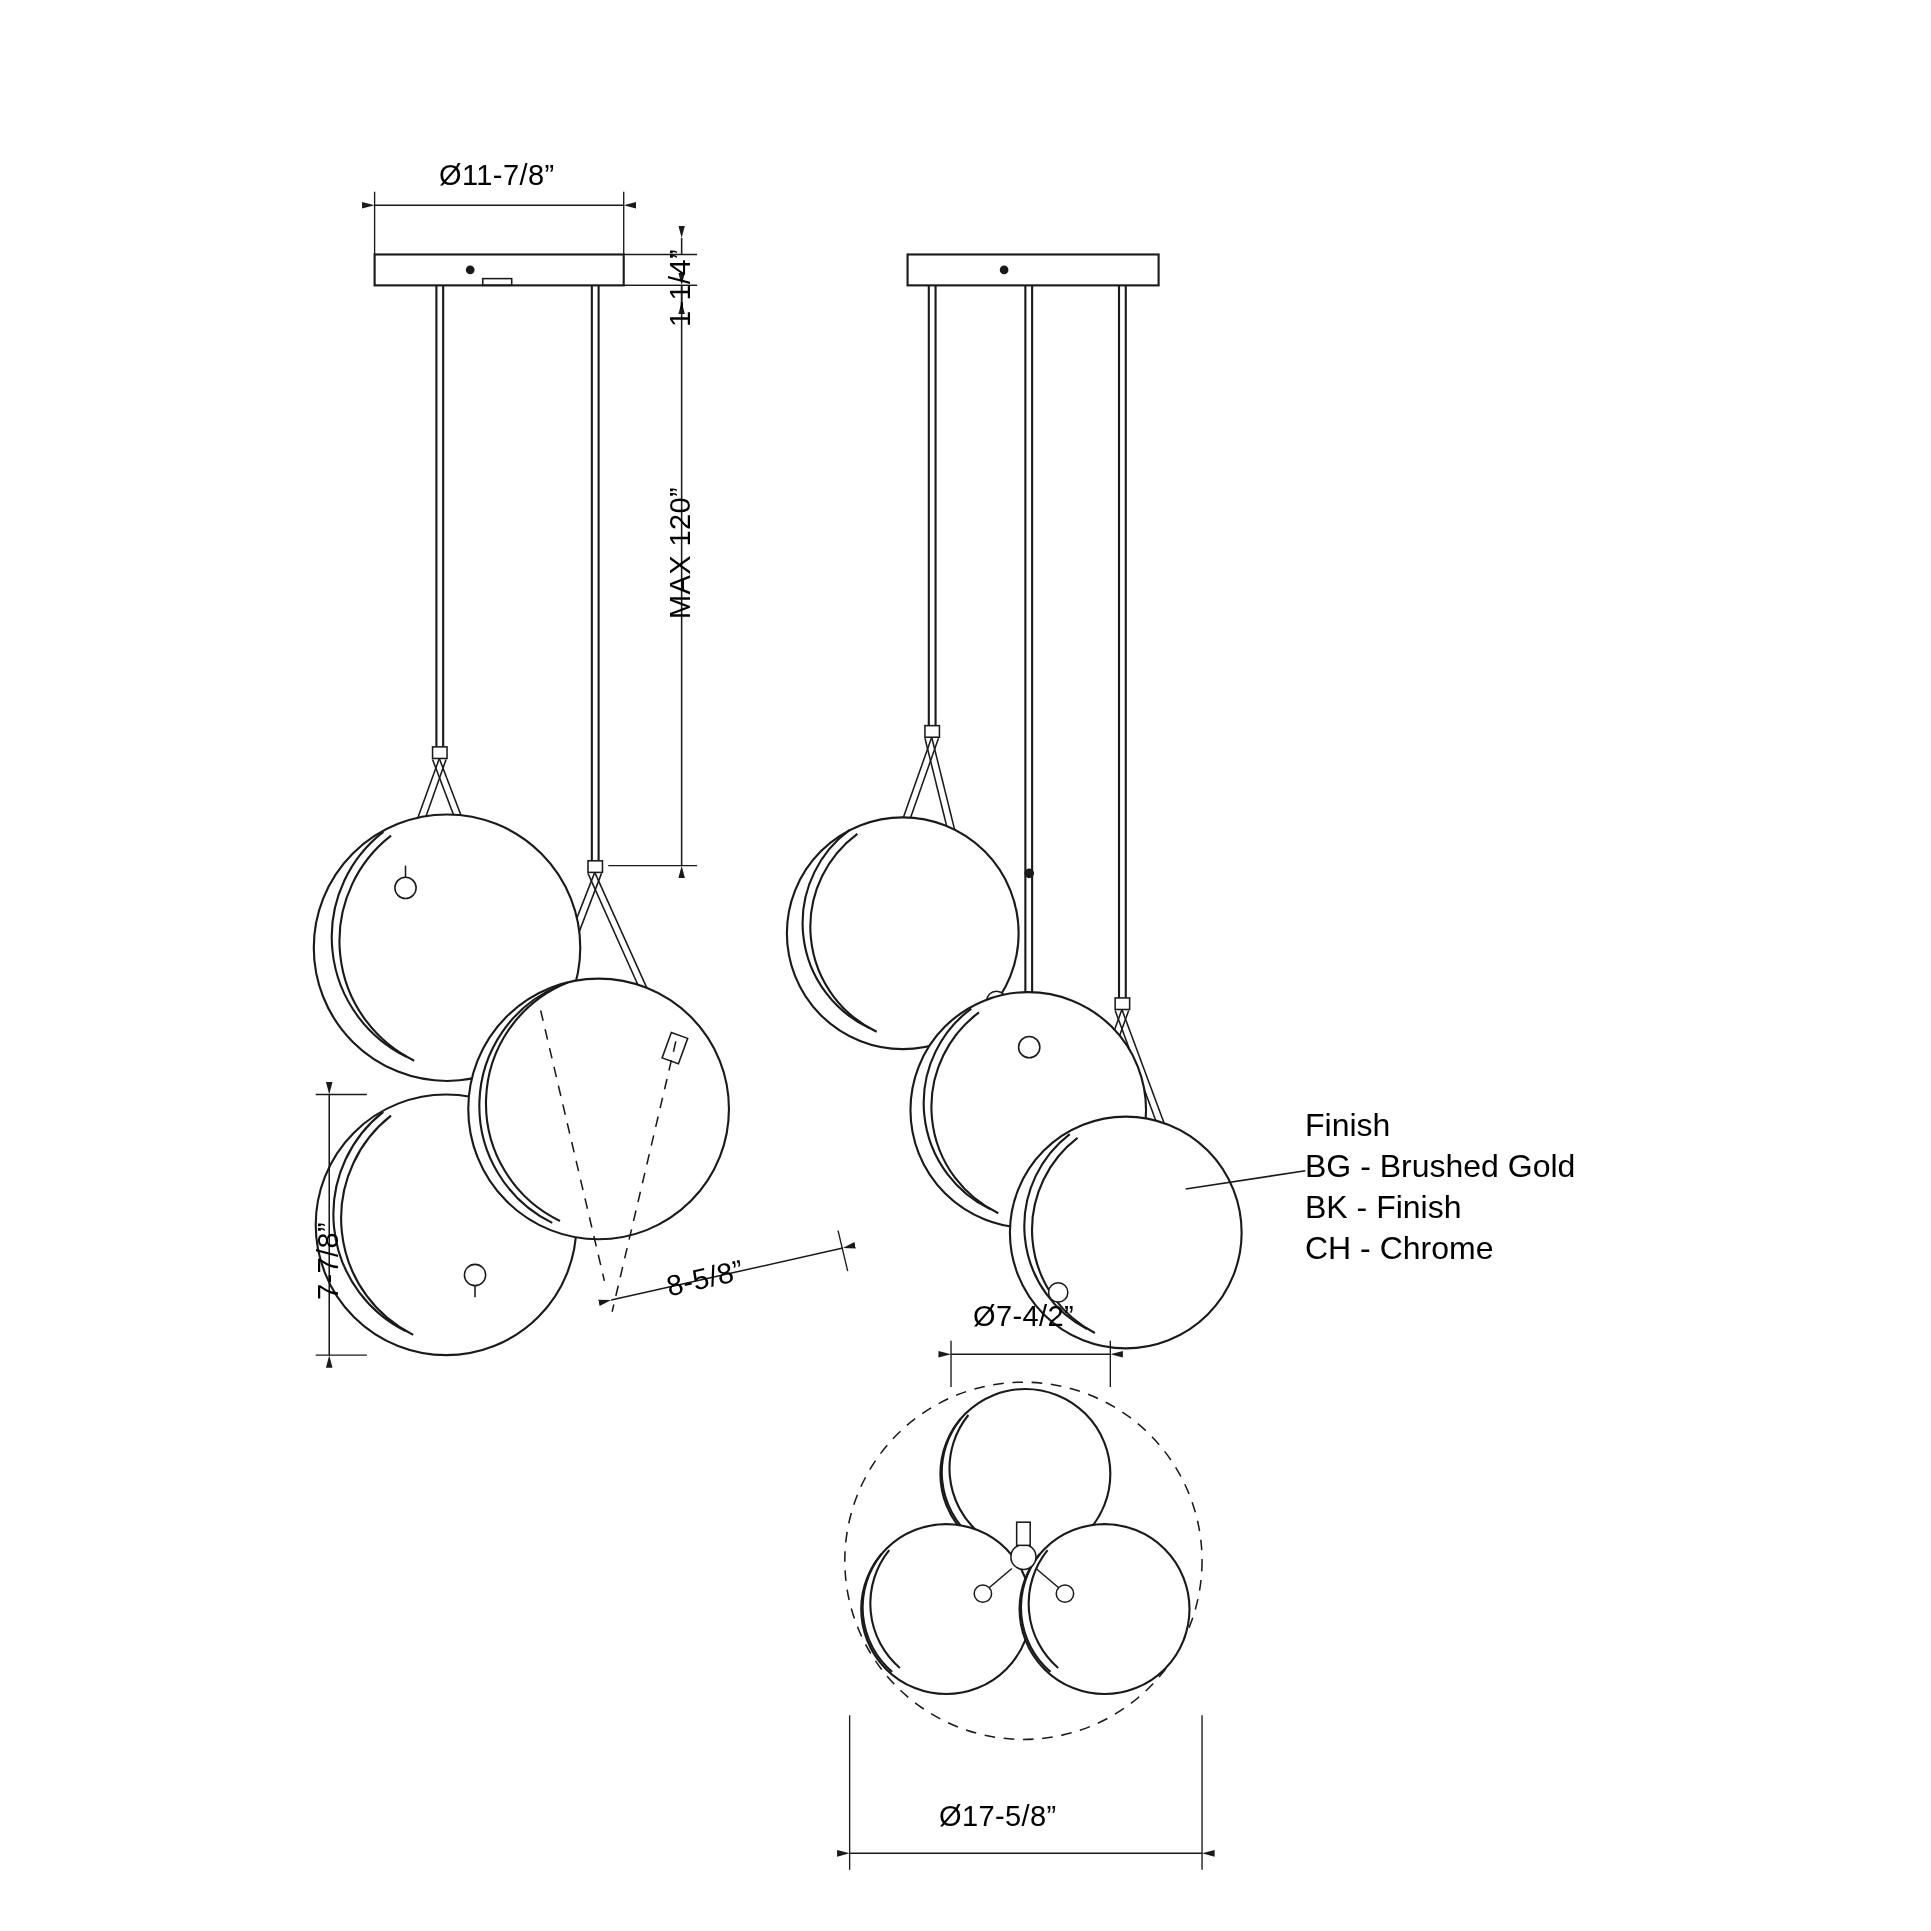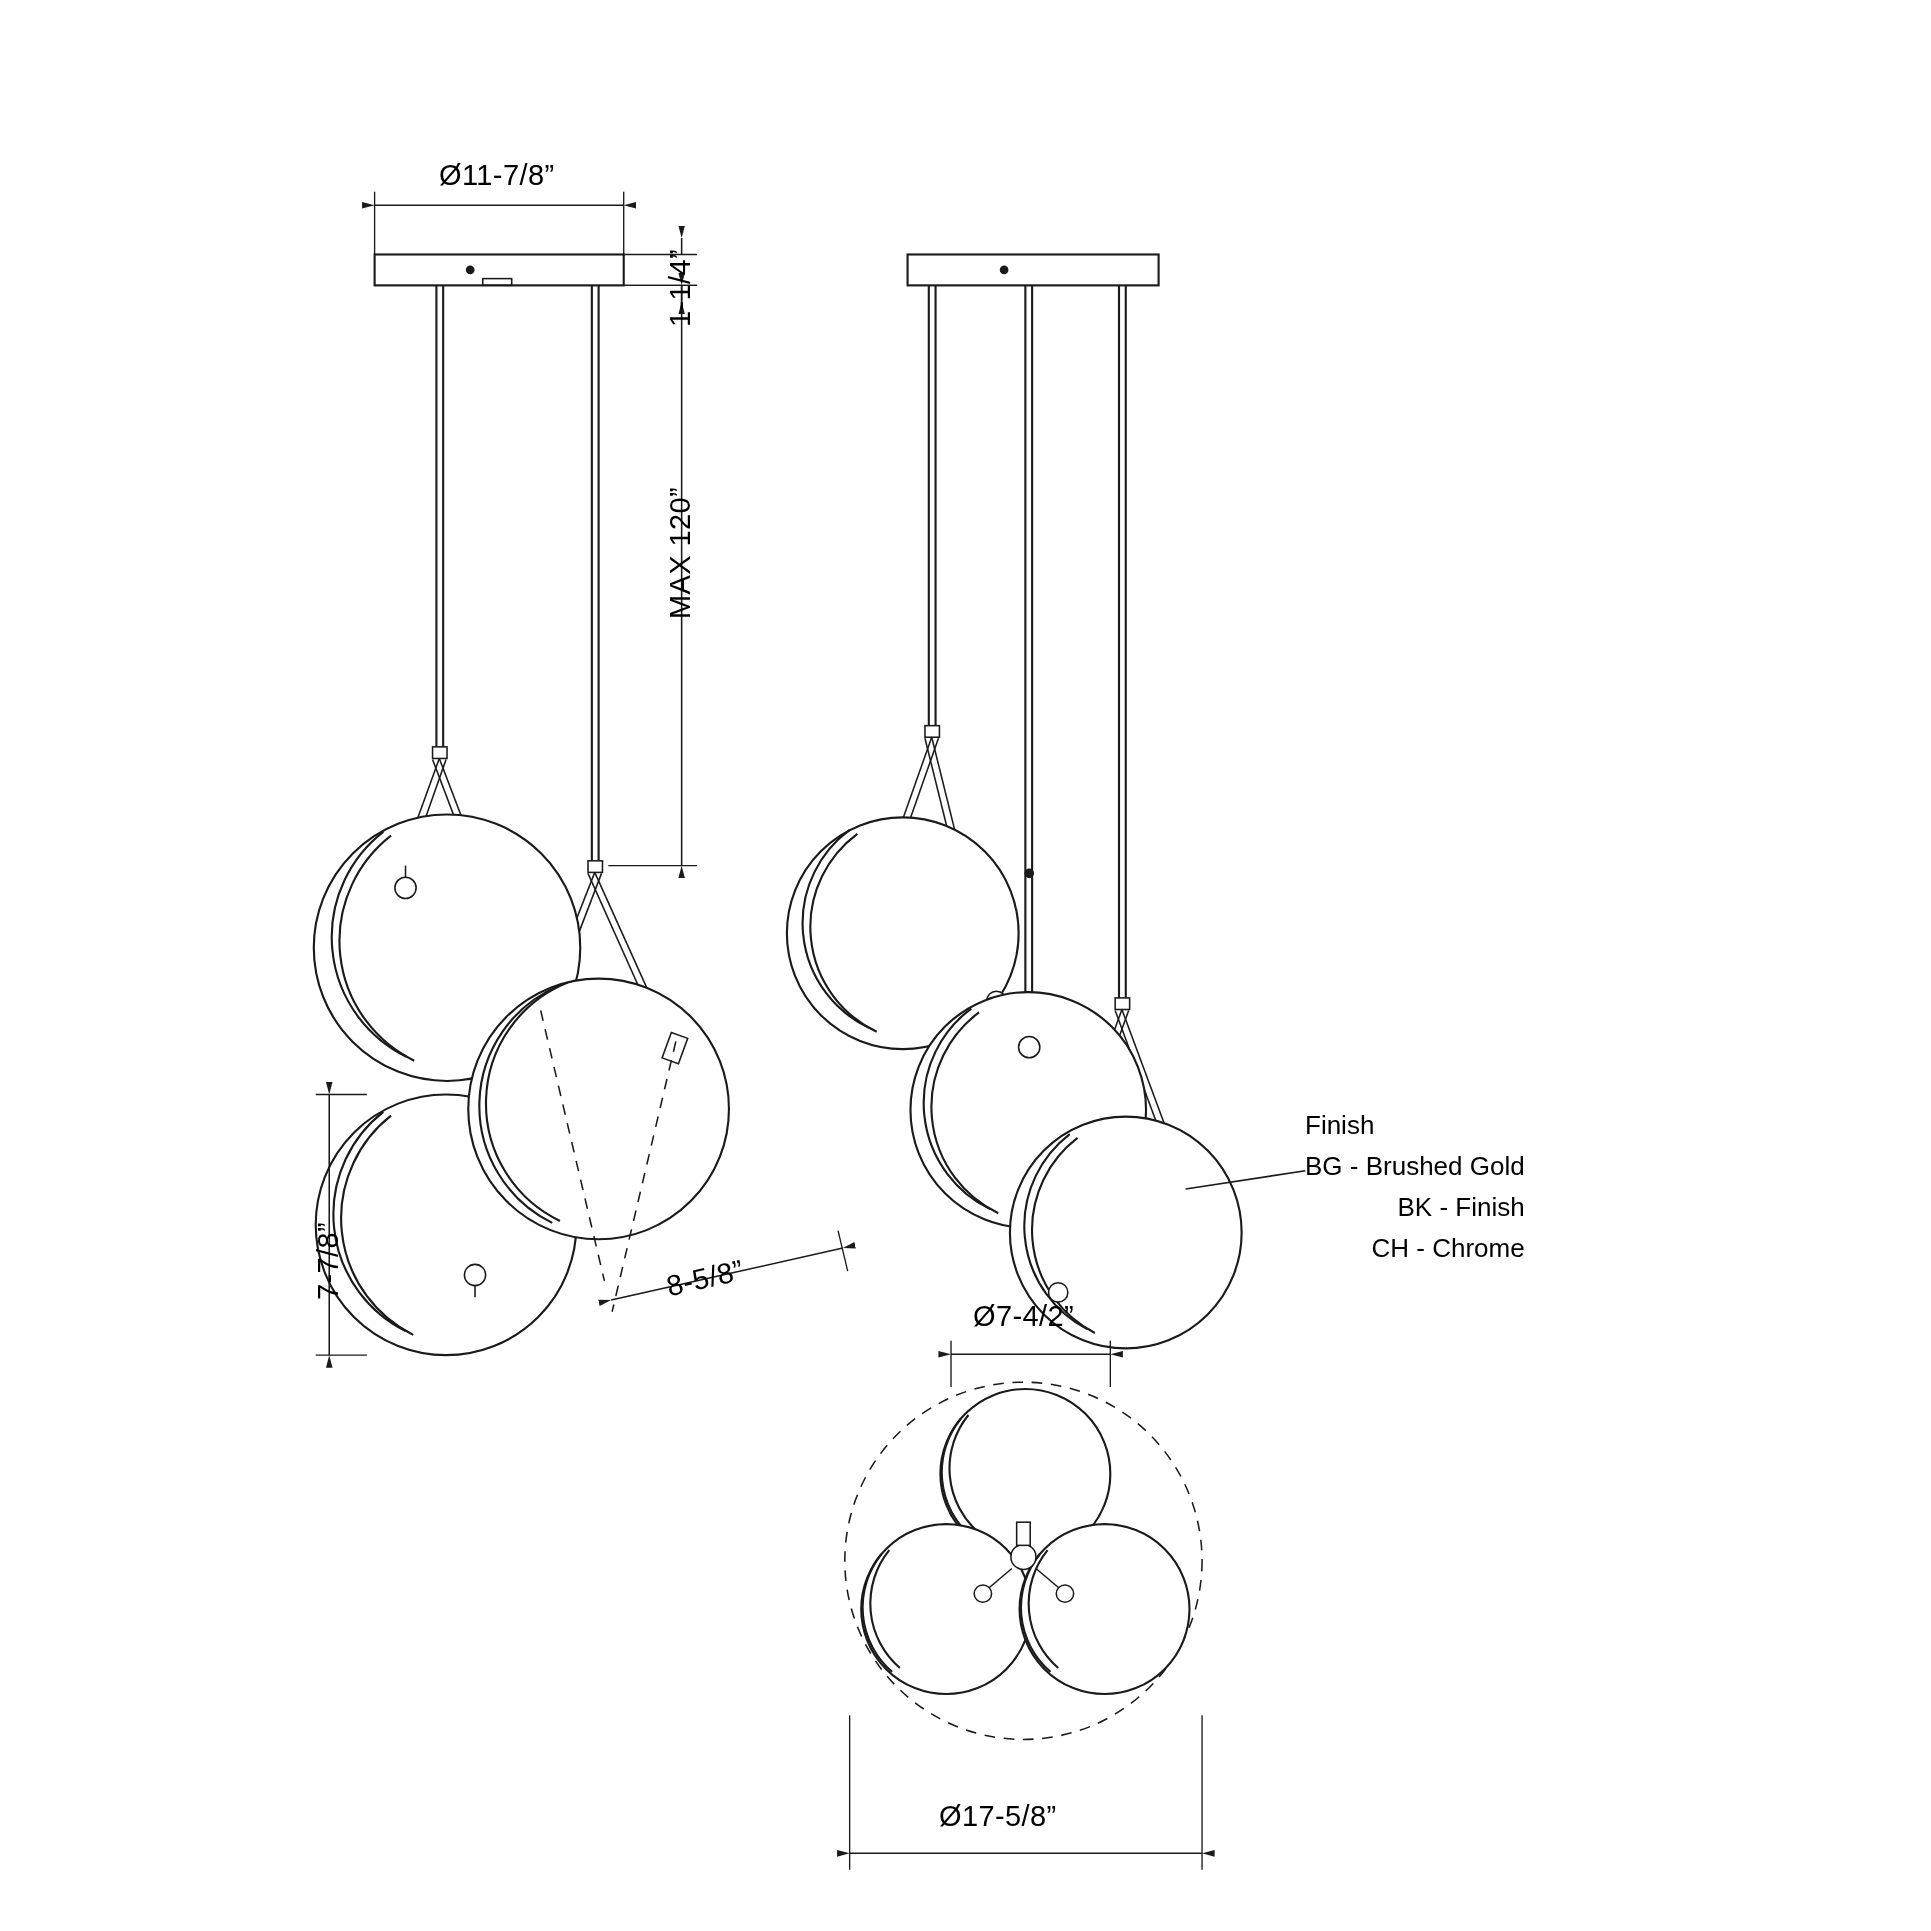--- a/index.html
+++ b/index.html
@@ -37,27 +37,26 @@
     letter-spacing: 0.4px;
   }
   .dim-label.vert {
     transform-origin: left top;
   }
   .finish-block {
     position: absolute;
     left: 1305px;
     top: 1089px;
     font-family: "Liberation Sans", sans-serif;
-    font-size: 26px;
+    font-size: 32px;
     line-height: 41px;
     color: #000000;
     white-space: nowrap;
   }
   .finish-block div {
-    text-align: right;
   }
   .finish-title {
     text-align: left !important;
   }
 </style>
 </head>
 <body>
 
 <div id="sheet">
 

